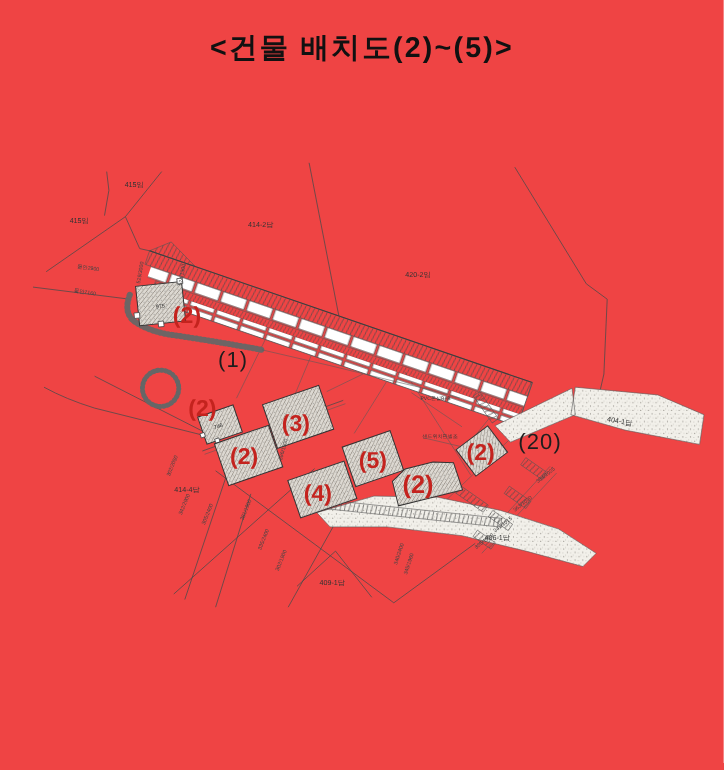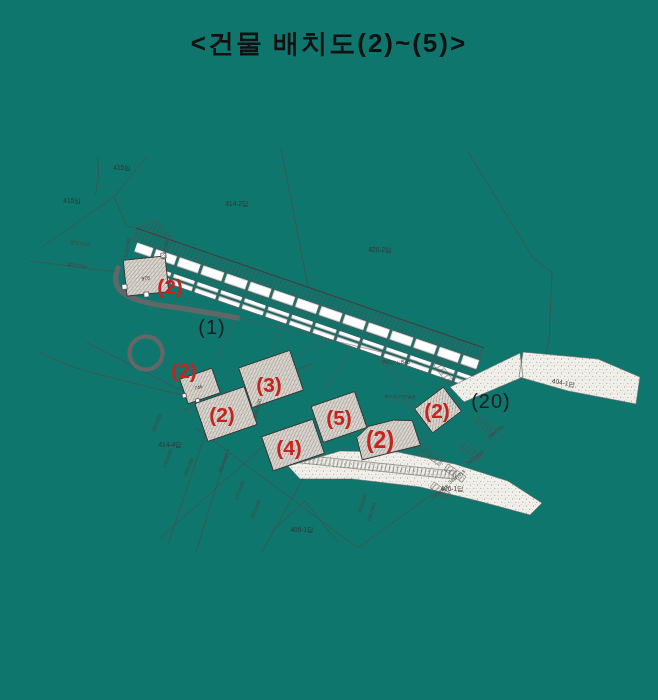--- a/index.html
+++ b/index.html
@@ -1,16 +1,16 @@
 <!DOCTYPE html>
 <html><head>
 <meta charset="utf-8">
 <style>
   html,body{margin:0;padding:0;background:#ffffff;}
-  #page{position:relative;width:658px;height:700px;background:#0f766e;overflow:hidden;
+  #page{position:relative;width:658px;height:700px;background:#ef4444;overflow:hidden;
         font-family:"Liberation Sans",sans-serif;}
   #title{position:absolute;top:26px;left:0;width:100%;text-align:center;
          font-family:"Liberation Sans",sans-serif;font-size:26px;font-weight:700;
          letter-spacing:2px;color:#111;}
   svg{position:absolute;left:0;top:0;}
   .ln{stroke:#4a4a4a;stroke-width:0.7;fill:none;}
   .ln2{stroke:#585858;stroke-width:0.5;fill:none;}
   .edge{stroke:#5a5a5a;stroke-width:0.55;fill:none;}
   .cob{stroke:#666;stroke-width:5.5;fill:none;stroke-dasharray:1 2.7;stroke-linecap:round;opacity:.95;}
   .bld{fill:url(#bfill);stroke:#333;stroke-width:0.9;}

